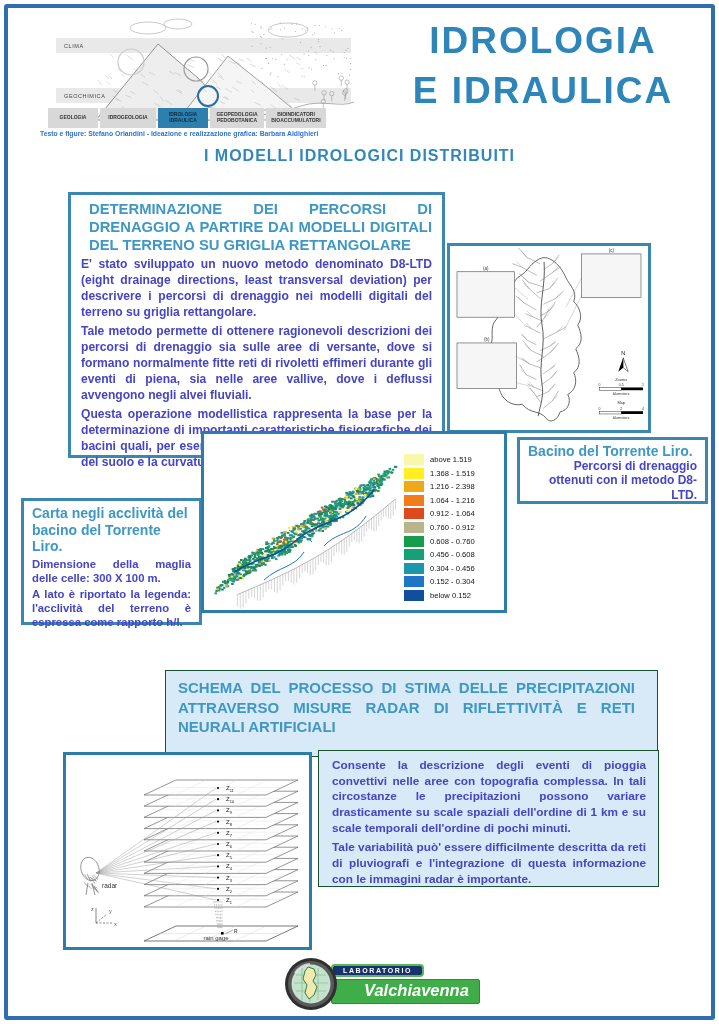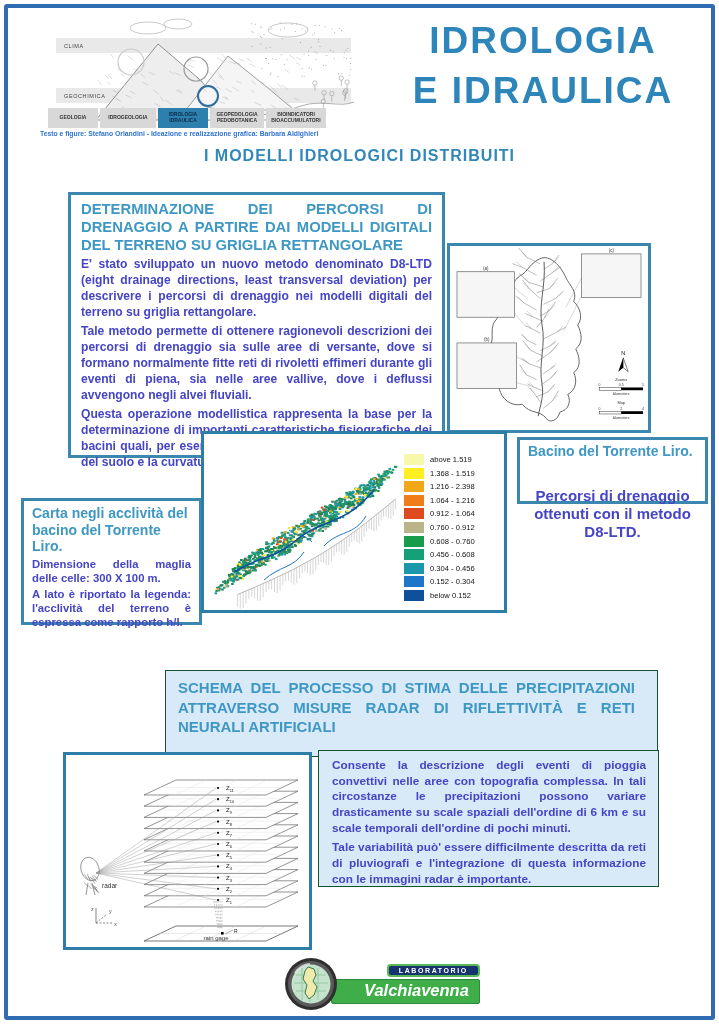--- a/index.html
+++ b/index.html
@@ -23,47 +23,47 @@
   .disc.hl{background:#2d7fae;color:#0d2b46;}
 
   
   .tbox{background:#fff;border:3px solid #3c87b0;}
   .tbox-dark{background:#fff;border:3px solid #2c7da8;}
   .fillbox{background:#d8e9f8;border:1px solid #14532d;}
   .bhead{color:#3f98c4;font-weight:bold;}
   .bbody{color:#4545c5;font-weight:bold;text-align:justify;}
 
   .det-box{left:68px;top:192px;width:377px;height:266px;padding:5px 10px;z-index:2;}
-  .det-box .bhead{font-size:14.8px;line-height:1.22;text-align:justify;}
+  .det-box .bhead{font-size:14.8px;line-height:1.22;text-align:justify;margin-left:8px;}
   .det-box .bbody{font-size:12.1px;line-height:1.32;margin-top:3px;}
 
   .map-box{left:447px;top:243px;width:204px;height:190px;z-index:1;}
   .bacino-box{left:517px;top:437px;width:191px;height:67px;padding:3px 8px;z-index:4;}
   .bacino-box .bhead{font-size:14px;}
-  .bacino-box .bbody{font-size:15px;line-height:1.2;text-align:center;margin-top:28px;}
+  .bacino-box .bbody{font-size:12px;line-height:1.2;text-align:right;}
 
   .terrain-box{left:201px;top:431px;width:306px;height:182px;z-index:3;display:flex;}
   .legend{width:100px;padding-top:20px;}
   .legend-row{display:flex;align-items:center;margin-bottom:2.6px;height:11px;}
   .legend-swatch{width:20px;height:11px;margin-right:6px;flex:none;}
   .legend-label{font-size:7.6px;color:#111;white-space:nowrap;}
 
   .carta-box{left:21px;top:498px;width:181px;height:127px;padding:4px 8px;z-index:2;}
   .carta-box .bhead{font-size:14px;line-height:1.18;}
   .carta-box .bbody{font-size:11.3px;line-height:1.25;margin-top:2px;}
 
   .schema-box{left:165px;top:670px;width:493px;height:87px;padding:7px 22px 0 12px;z-index:1;}
   .schema-box .bhead{font-size:15px;line-height:1.3;text-align:justify;}
   .consente-box{left:318px;top:750px;width:341px;height:137px;padding:7px 12px 0 13px;z-index:2;}
   .consente-box .bbody{font-size:11.8px;line-height:1.33;margin:0 0 4px 0;}
   .radar-box{left:63px;top:752px;width:249px;height:198px;z-index:3;}
 
   
   .logo{left:283px;top:956px;width:180px;height:60px;display:flex;align-items:flex-start;}
-  .logo-bars{display:flex;flex-direction:column;align-items:flex-end;margin:8px 0 0 -8px;z-index:1;}
+  .logo-bars{display:flex;flex-direction:column;align-items:flex-start;margin:8px 0 0 -8px;z-index:1;}
   .logo-lab{background:#16336e;border:2px solid #58b858;border-radius:4px;color:#fff;
             font-size:7px;font-weight:bold;letter-spacing:1.6px;padding:1px 10px;}
   .logo-val{background:#3fae49;color:#fff;font-style:italic;font-weight:bold;font-size:16.5px;
             padding:1px 10px 3px 32px;border-radius:2px;margin-top:2px;
             border:1px solid #2d8a38;}
   .lens{position:relative;z-index:2;flex:none;}
   svg text{font-family:"Liberation Sans",sans-serif;}
 </style>
 </head>
 <body>
@@ -1516,21 +1516,21 @@
     <div class="bhead">Carta negli acclività del bacino del Torrente Liro.</div>
     <div class="bbody">Dimensione della maglia delle celle: 300 X 100 m.</div>
     <div class="bbody">A lato è riportato la legenda: l'acclività del terreno è espressa come rapporto h/l.</div>
   </div>
 
   <div class="abs fillbox schema-box">
     <div class="bhead">SCHEMA DEL PROCESSO DI STIMA DELLE PRECIPITAZIONI ATTRAVERSO MISURE RADAR DI RIFLETTIVITÀ E RETI NEURALI ARTIFICIALI</div>
   </div>
 
   <div class="abs fillbox consente-box">
-    <p class="bbody">Consente la descrizione degli eventi di pioggia convettivi nelle aree con topografia complessa. In tali circostanze le precipitazioni possono variare drasticamente su scale spaziali dell'ordine di 6 km e su scale temporali dell'ordine di pochi minuti.</p>
+    <p class="bbody">Consente la descrizione degli eventi di pioggia convettivi nelle aree con topografia complessa. In tali circostanze le precipitazioni possono variare drasticamente su scale spaziali dell'ordine di 1 km e su scale temporali dell'ordine di pochi minuti.</p>
     <p class="bbody">Tale variabilità  può' essere difficilmente descritta da reti di pluviografi e l'integrazione di questa informazione con le immagini radar è  importante.</p>
   </div>
 
   <div class="abs tbox-dark radar-box">
     <svg width="243" height="192" viewBox="0 0 243 192" id="radar-svg">
       <g id="radar-planes">
           <polygon points="78,152 200,152 232,137 110,137" fill="#fff" fill-opacity="0.95" stroke="#666" stroke-width="0.7"></polygon>
           <line x1="108.5" y1="152" x2="140.5" y2="137" stroke="#ddd" stroke-width="0.4"></line>
           <line x1="139" y1="152" x2="171" y2="137" stroke="#ddd" stroke-width="0.4"></line>
           <line x1="169.5" y1="152" x2="201.5" y2="137" stroke="#ddd" stroke-width="0.4"></line>

